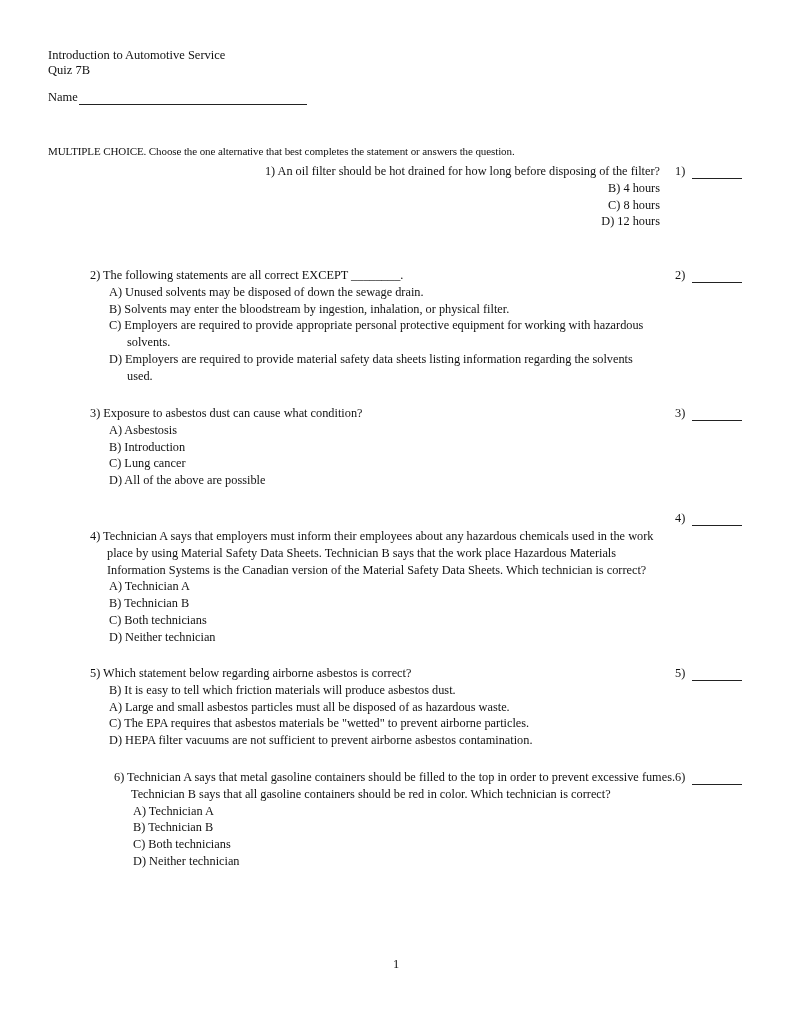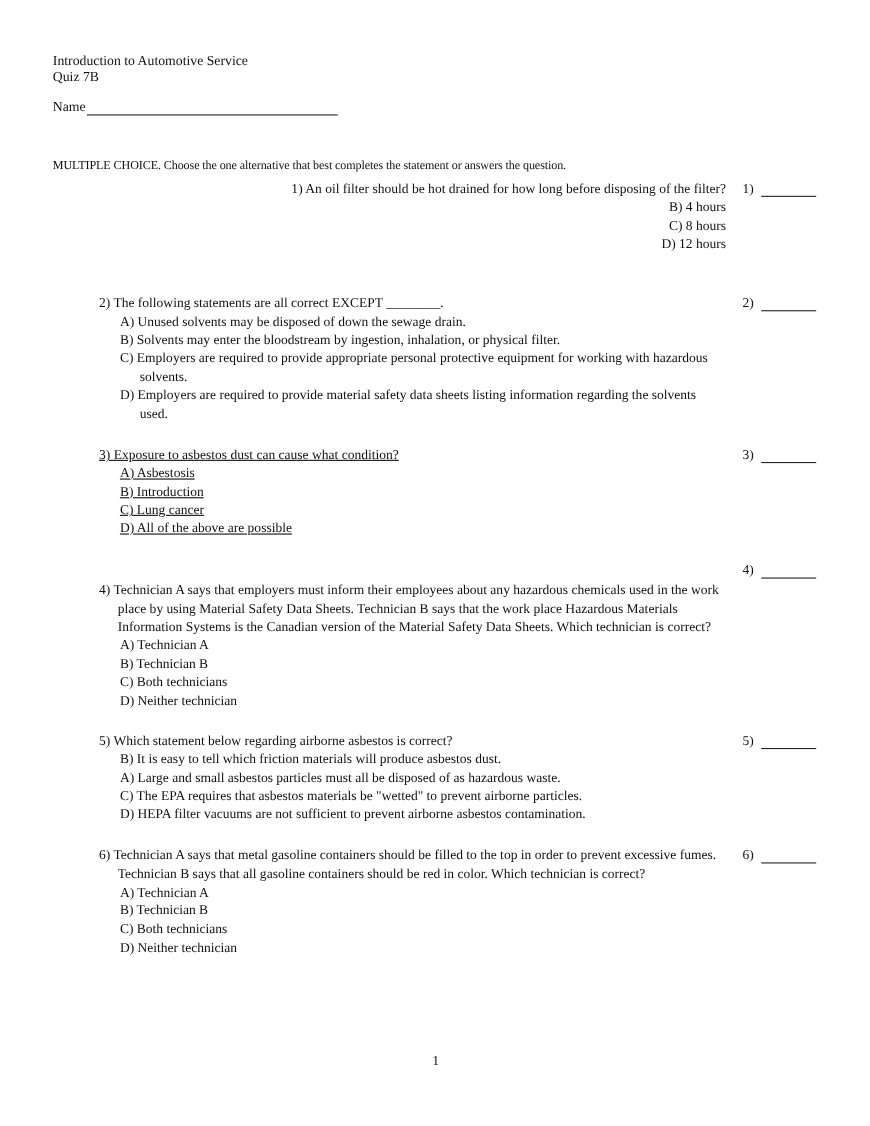--- a/index.html
+++ b/index.html
@@ -55,21 +55,21 @@
     <div class="option">B) Solvents may enter the bloodstream by ingestion, inhalation, or physical filter.</div>
     <div class="option">C) Employers are required to provide appropriate personal protective equipment for working with hazardous solvents.</div>
     <div class="option">D) Employers are required to provide material safety data sheets listing information regarding the solvents used.</div>
   </div>
 </div>
 <div class="answer-slot" style="top:268px;">
   <span>2)</span>
   <span class="answer-line"></span>
 </div>
 
-<div class="question" style="top:405px;text-decoration:underline;">
+<div class="question" style="top:405px;">
   <div class="qstem">3) Exposure to asbestos dust can cause what condition?</div>
   <div class="options">
     <div class="option">A) Asbestosis</div>
     <div class="option">B) Introduction</div>
     <div class="option">C) Lung cancer</div>
     <div class="option">D) All of the above are possible</div>
   </div>
 </div>
 <div class="answer-slot" style="top:406px;">
   <span>3)</span>
@@ -97,21 +97,21 @@
     <div class="option">A) Large and small asbestos particles must all be disposed of as hazardous waste.</div>
     <div class="option">C) The EPA requires that asbestos materials be "wetted" to prevent airborne particles.</div>
     <div class="option">D) HEPA filter vacuums are not sufficient to prevent airborne asbestos contamination.</div>
   </div>
 </div>
 <div class="answer-slot" style="top:666px;">
   <span>5)</span>
   <span class="answer-line"></span>
 </div>
 
-<div class="question" style="top:769px;">
+<div class="question" style="top:769px;margin-left:24px;">
   <div class="qstem">6) Technician A says that metal gasoline containers should be filled to the top in order to prevent excessive fumes. Technician B says that all gasoline containers should be red in color. Which technician is correct?</div>
   <div class="options">
     <div class="option">A) Technician A</div>
     <div class="option">B) Technician B</div>
     <div class="option">C) Both technicians</div>
     <div class="option">D) Neither technician</div>
   </div>
 </div>
 <div class="answer-slot" style="top:770px;">
   <span>6)</span>

